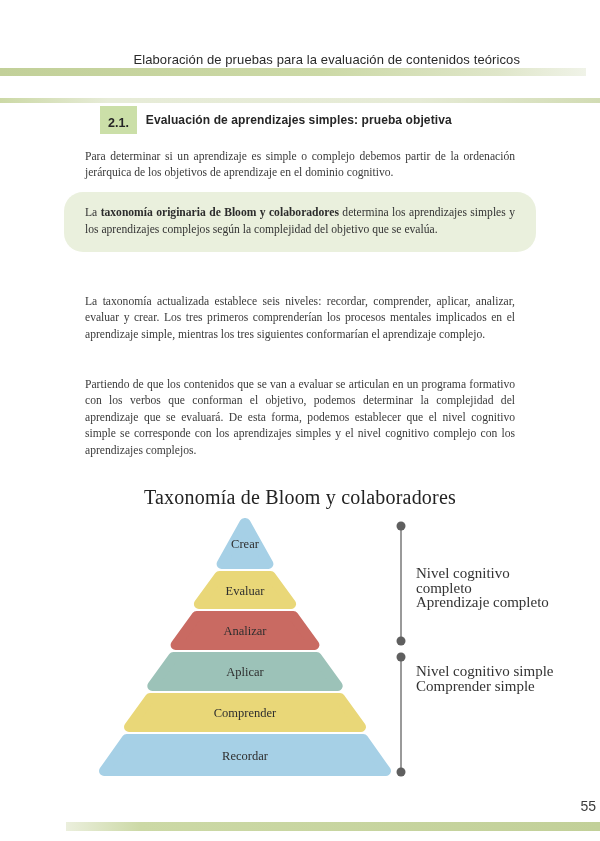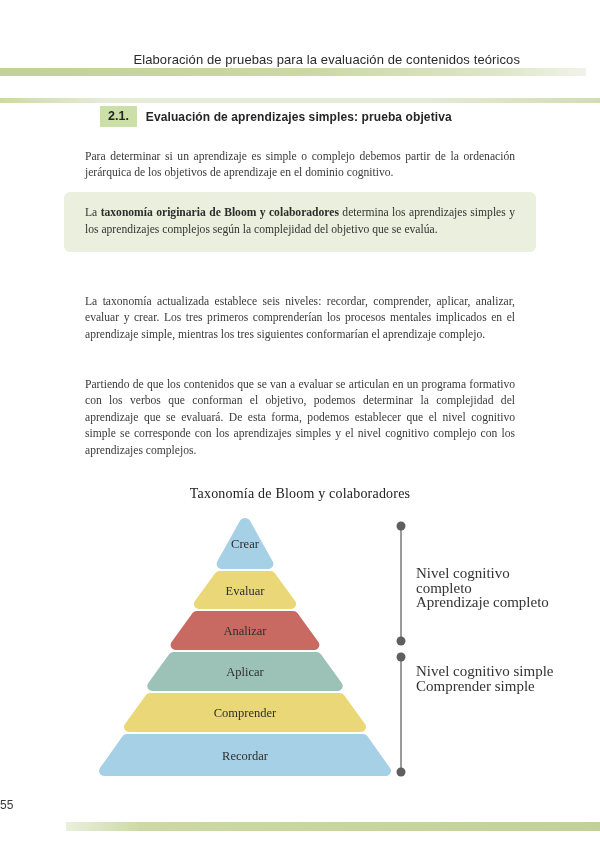--- a/index.html
+++ b/index.html
@@ -31,58 +31,58 @@
   }
   .section-heading{
     position:absolute;top:106px;left:100px;right:60px;
     display:flex;align-items:center;gap:9px;
     font-family:"Liberation Sans","DejaVu Sans",sans-serif;
     font-weight:bold;color:#262626;
   }
   .section-number{
     background:var(--chip);
     font-size:12.5px;
-    padding:3px 8px 4px 8px;
+    padding:10px 8px 4px 8px;
   }
   .section-title{font-size:12px;letter-spacing:.1px;}
   .para{
     position:absolute;left:85px;width:430px;
     font-size:11.6px;line-height:16.6px;
     text-align:justify;
   }
   .para-1{top:137px;}
   .para-2{top:282px;}
   .para-3{top:365px;}
   .info-box{
     position:absolute;top:192px;left:64px;width:472px;
     background:var(--box);
-    border-radius:6px;
+    border-radius:19px;
     padding:13px 21px 14px 21px;
     box-sizing:border-box;
     font-size:11.6px;line-height:16.6px;
     text-align:justify;color:#333;
   }
   .info-box b{color:#2c2c2c;}
   .figure-title{
     position:absolute;top:486px;left:0;width:600px;
     text-align:center;
-    font-size:14px;color:#222;letter-spacing:.2px;
+    font-size:20px;color:#222;letter-spacing:.2px;
   }
   .figure-svg{position:absolute;top:478px;left:0;}
   .bracket-label{
     position:absolute;left:416px;width:150px;
     font-size:15px;line-height:14.5px;color:#333;
   }
   .bracket-label-1{top:566px;}
   .bracket-label-2{top:664px;}
   .page-number{
     position:absolute;top:798px;left:0;width:596px;
-    text-align:left;
+    text-align:right;
     font-family:"Liberation Sans","DejaVu Sans",sans-serif;
-    font-size:12px;color:#3c3c3c;
+    font-size:14px;color:#3c3c3c;
   }
 </style>
 </head>
 <body>
 
 <div class="page">
 
   <div class="running-head">Elaboración de pruebas para la evaluación de contenidos teóricos</div>
 
   <div class="band-a"></div>

